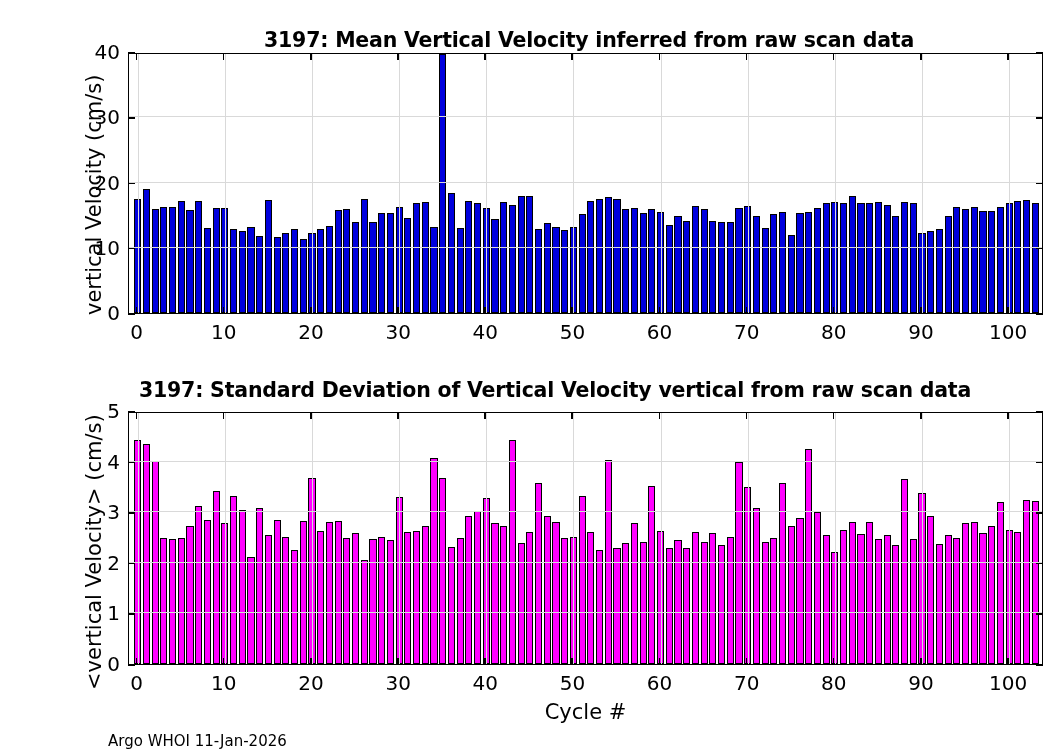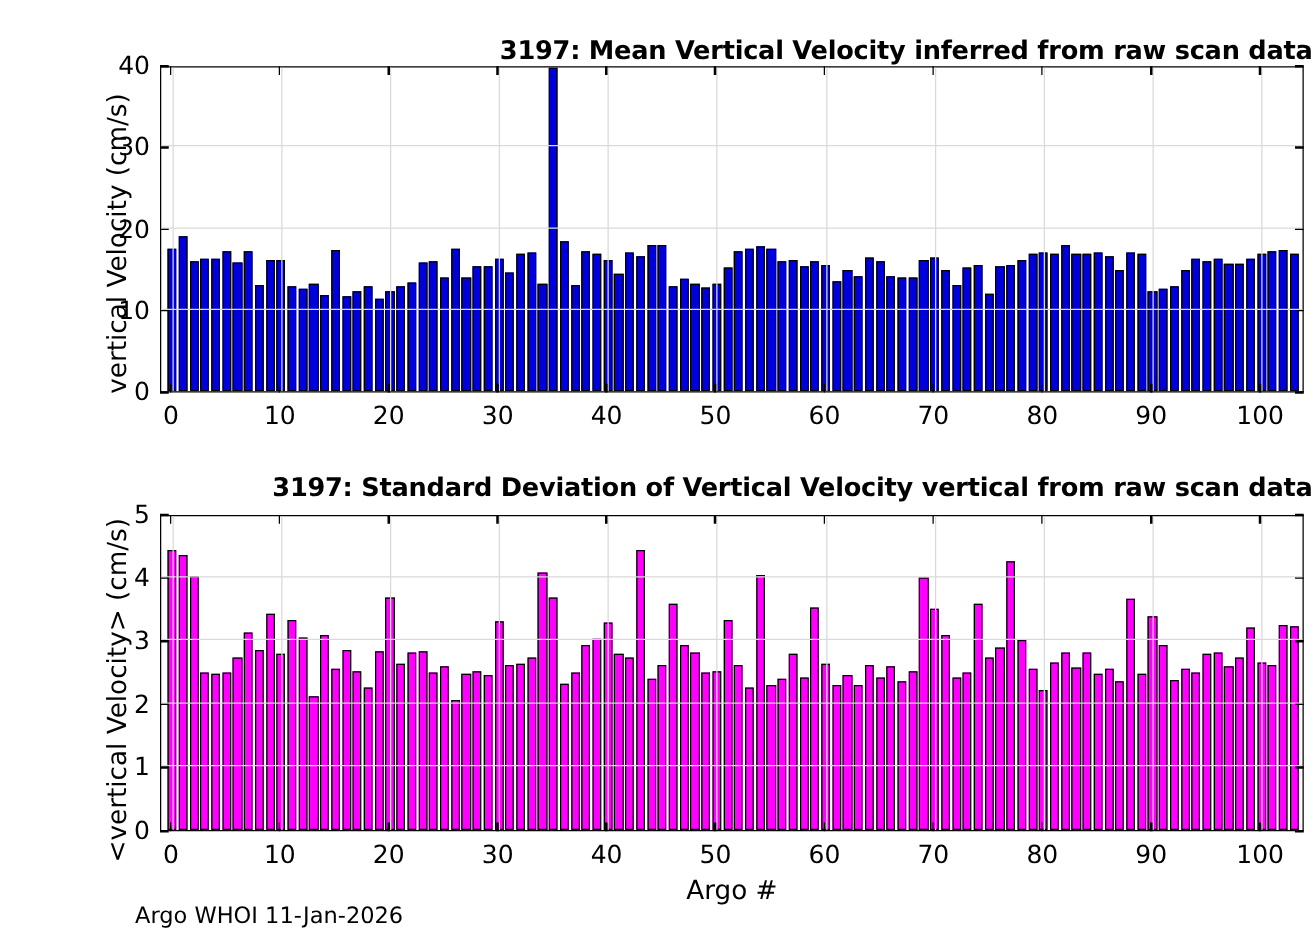--- a/index.html
+++ b/index.html
@@ -52,21 +52,21 @@
     bottom: 0;
     box-sizing: border-box;
     border: 1.1px solid #000000;
   }
   .bar.blue { background: #0000dd; }
   .bar.magenta { background: #ff00ff; }
 
   
   .chart-title {
     position: absolute;
-    text-align: right;
+    text-align: center;
     font-weight: bold;
     font-size: 20.5px;
     letter-spacing: -0.2px;
     white-space: nowrap;
     font-family: "DejaVu Sans", sans-serif;
   }
   .ylabel {
     position: absolute;
     transform-origin: 0 0;
     transform: rotate(-90deg);
@@ -100,23 +100,24 @@
     width: 7px; height: 1.5px;
     background: #000;
   }
   .tickmark-x {
     position: absolute;
     width: 1.5px; height: 7px;
     background: #000;
   }
   .footer {
     position: absolute;
-    font-size: 18px;
-    white-space: nowrap;
-    font-family: "DejaVu Sans", sans-serif;
+    font-size: 15px;
+    white-space: nowrap;
+    font-family: "DejaVu Sans", sans-serif;
+    margin-top: 10px;
   }
 </style>
 </head>
 <body>
 
 <div class="figure">
 
   <div class="panel">
     <div class="chart-title" style="left:128px; top:28px; width:922px;">3197: Mean Vertical Velocity inferred from raw scan data</div>
 
@@ -477,18 +478,18 @@
         <div class="tickmark-x" style="left: 832.857px; top: 658px;"></div>
         <div class="tickmark-x" style="left: 832.857px; top: 412px;"></div>
         <div class="tick-x" style="left: 891px; width: 60px; top: 671px;">90</div>
         <div class="tickmark-x" style="left: 920px; top: 658px;"></div>
         <div class="tickmark-x" style="left: 920px; top: 412px;"></div>
         <div class="tick-x" style="left: 978.143px; width: 60px; top: 671px;">100</div>
         <div class="tickmark-x" style="left: 1007.14px; top: 658px;"></div>
         <div class="tickmark-x" style="left: 1007.14px; top: 412px;"></div>
       </div>
 
-    <div class="xlabel" style="left:128px; top:700px; width:915px;">Argo #</div>
+    <div class="xlabel" style="left:128px; top:700px; width:915px;">Cycle #</div>
   </div>
 
   <div class="footer" style="left:108px; top:722px;">Argo WHOI 11-Jan-2026</div>
 
 </div>
 
 </body></html>

